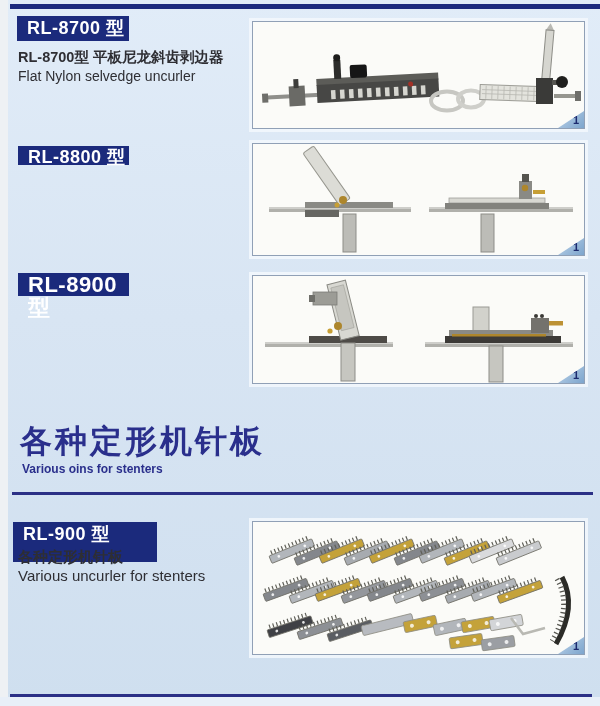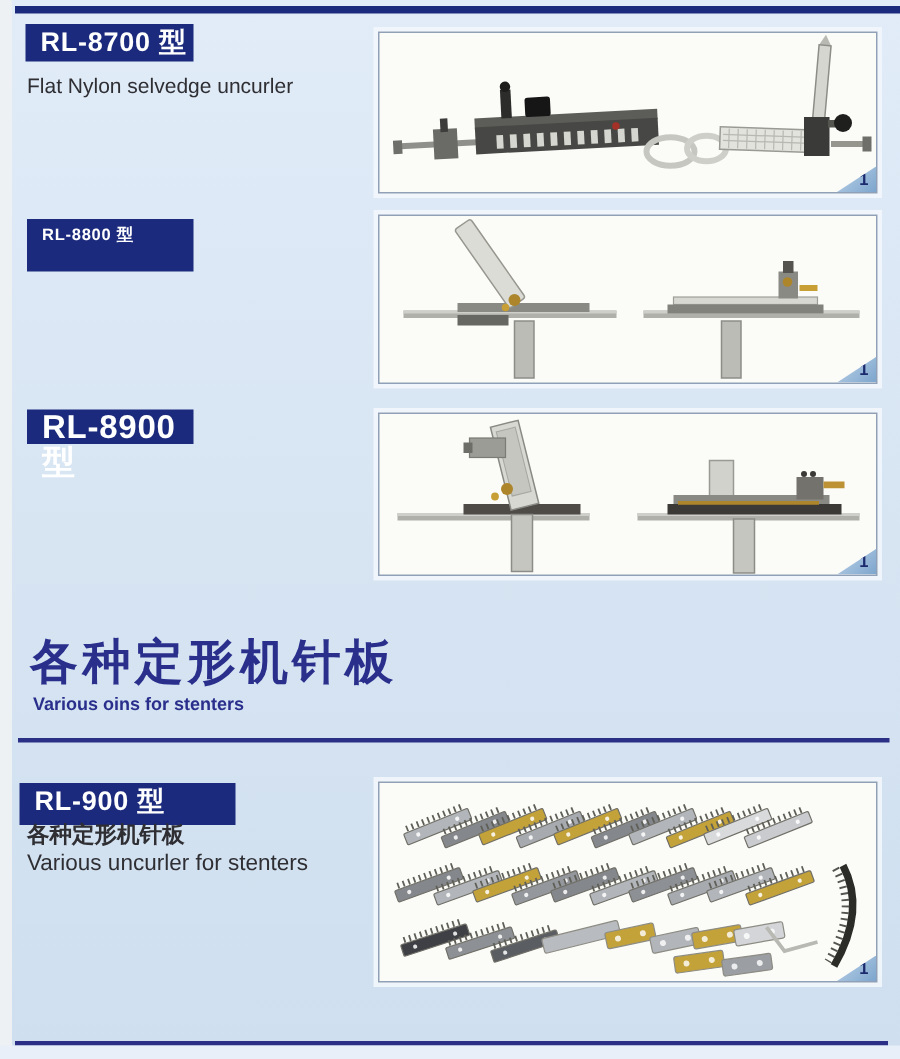--- a/index.html
+++ b/index.html
@@ -11,23 +11,23 @@
   .left-strip { position:absolute; left:0; top:0; width:8px; height:706px; background:#eef1f4; }
   .top-bar { position:absolute; left:10px; right:0; top:4px; height:5px; background:#1c2a7e; }
   .bottom-line { position:absolute; left:10px; top:694px; width:582px; height:3px; background:#2b3086; }
   .bottom-strip { position:absolute; left:0; top:697px; width:600px; height:9px; background:#e8eff8; }
 
   .model-bar {
     position:absolute; background:#1b2a7c; color:#ffffff; font-weight:bold;
     padding-left:10px; letter-spacing:0.5px; box-sizing:border-box;
   }
   .bar1 { left:17px; top:16px; width:112px; height:25px; font-size:18px; line-height:25px; }
-  .bar2 { left:18px; top:146px; width:111px; height:35px; font-size:11px; line-height:23px; }
+  .bar2 { left:18px; top:146px; width:111px; height:19px; font-size:18px; line-height:23px; }
   .bar3 { left:18px; top:273px; width:111px; height:23px; font-size:22px; line-height:23px; }
-  .bar4 { left:13px; top:522px; width:144px; height:28px; font-size:18px; line-height:24px; }
+  .bar4 { left:13px; top:522px; width:144px; height:40px; font-size:18px; line-height:24px; }
 
   .desc { position:absolute; color:#2e2e33; font-size:14px; line-height:17.5px; }
   .desc .zh { font-weight:bold; font-size:14.5px; display:block; margin-bottom:1px; }
   .d1 { left:18px; top:49px;  width:230px; }
   .d2 { left:18px; top:172px; width:238px; }
   .d3 { left:18px; top:300px; width:248px; }
   .d4 { left:18px; top:548px; width:240px; font-size:15px; }
   .d4 .zh { font-size:15px; }
 
   .frame {
@@ -57,20 +57,21 @@
 </style>
 </head>
 <body>
 
 <div class="page">
   <div class="left-strip"></div>
   <div class="top-bar"></div>
 
   <div class="model-bar bar1">RL-8700 型</div>
   <div class="desc d1">
+    <span class="zh">RL-8700型  平板尼龙斜齿剥边器</span>
     <span class="en">Flat Nylon selvedge uncurler</span>
   </div>
   <div class="frame f1">
     <svg viewBox="0 0 331 106" width="331" height="106">
       <g transform="rotate(-3 120 70)">
         <rect x="14" y="68" width="54" height="4" fill="#8f8f8b"></rect>
         <rect x="9" y="66" width="6" height="9" fill="#6e6e6a"></rect>
         <rect x="36" y="60" width="16" height="20" fill="#6a6a66"></rect>
         <rect x="41" y="53" width="5" height="9" fill="#3d3d3b"></rect>
         <rect x="64" y="54" width="122" height="7" fill="#5c5c58"></rect>

